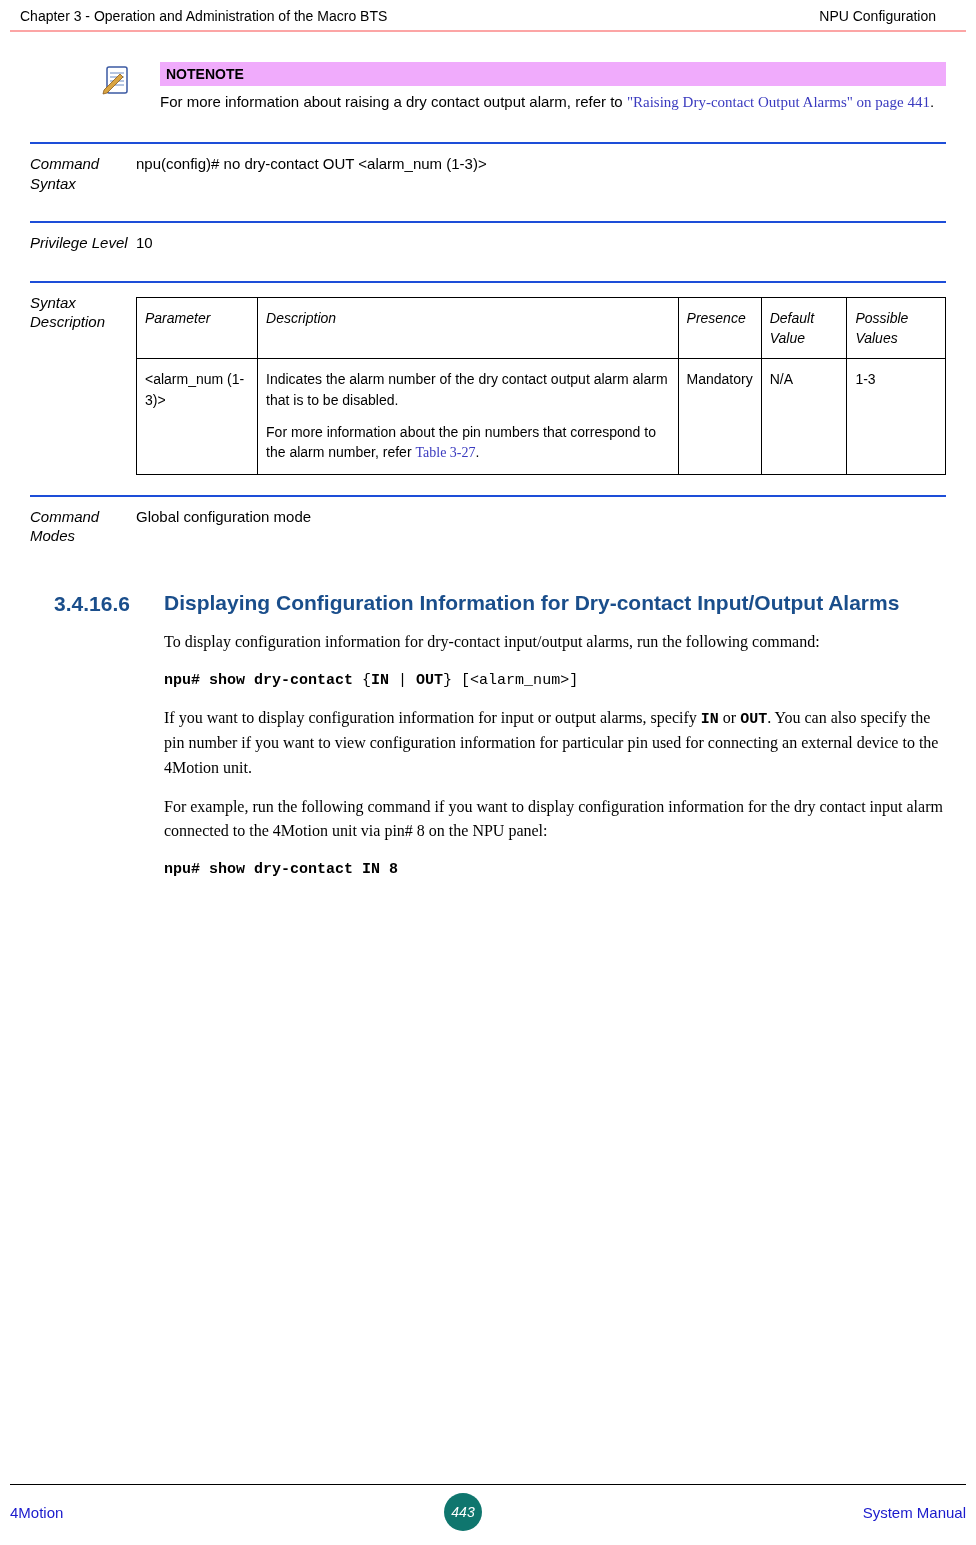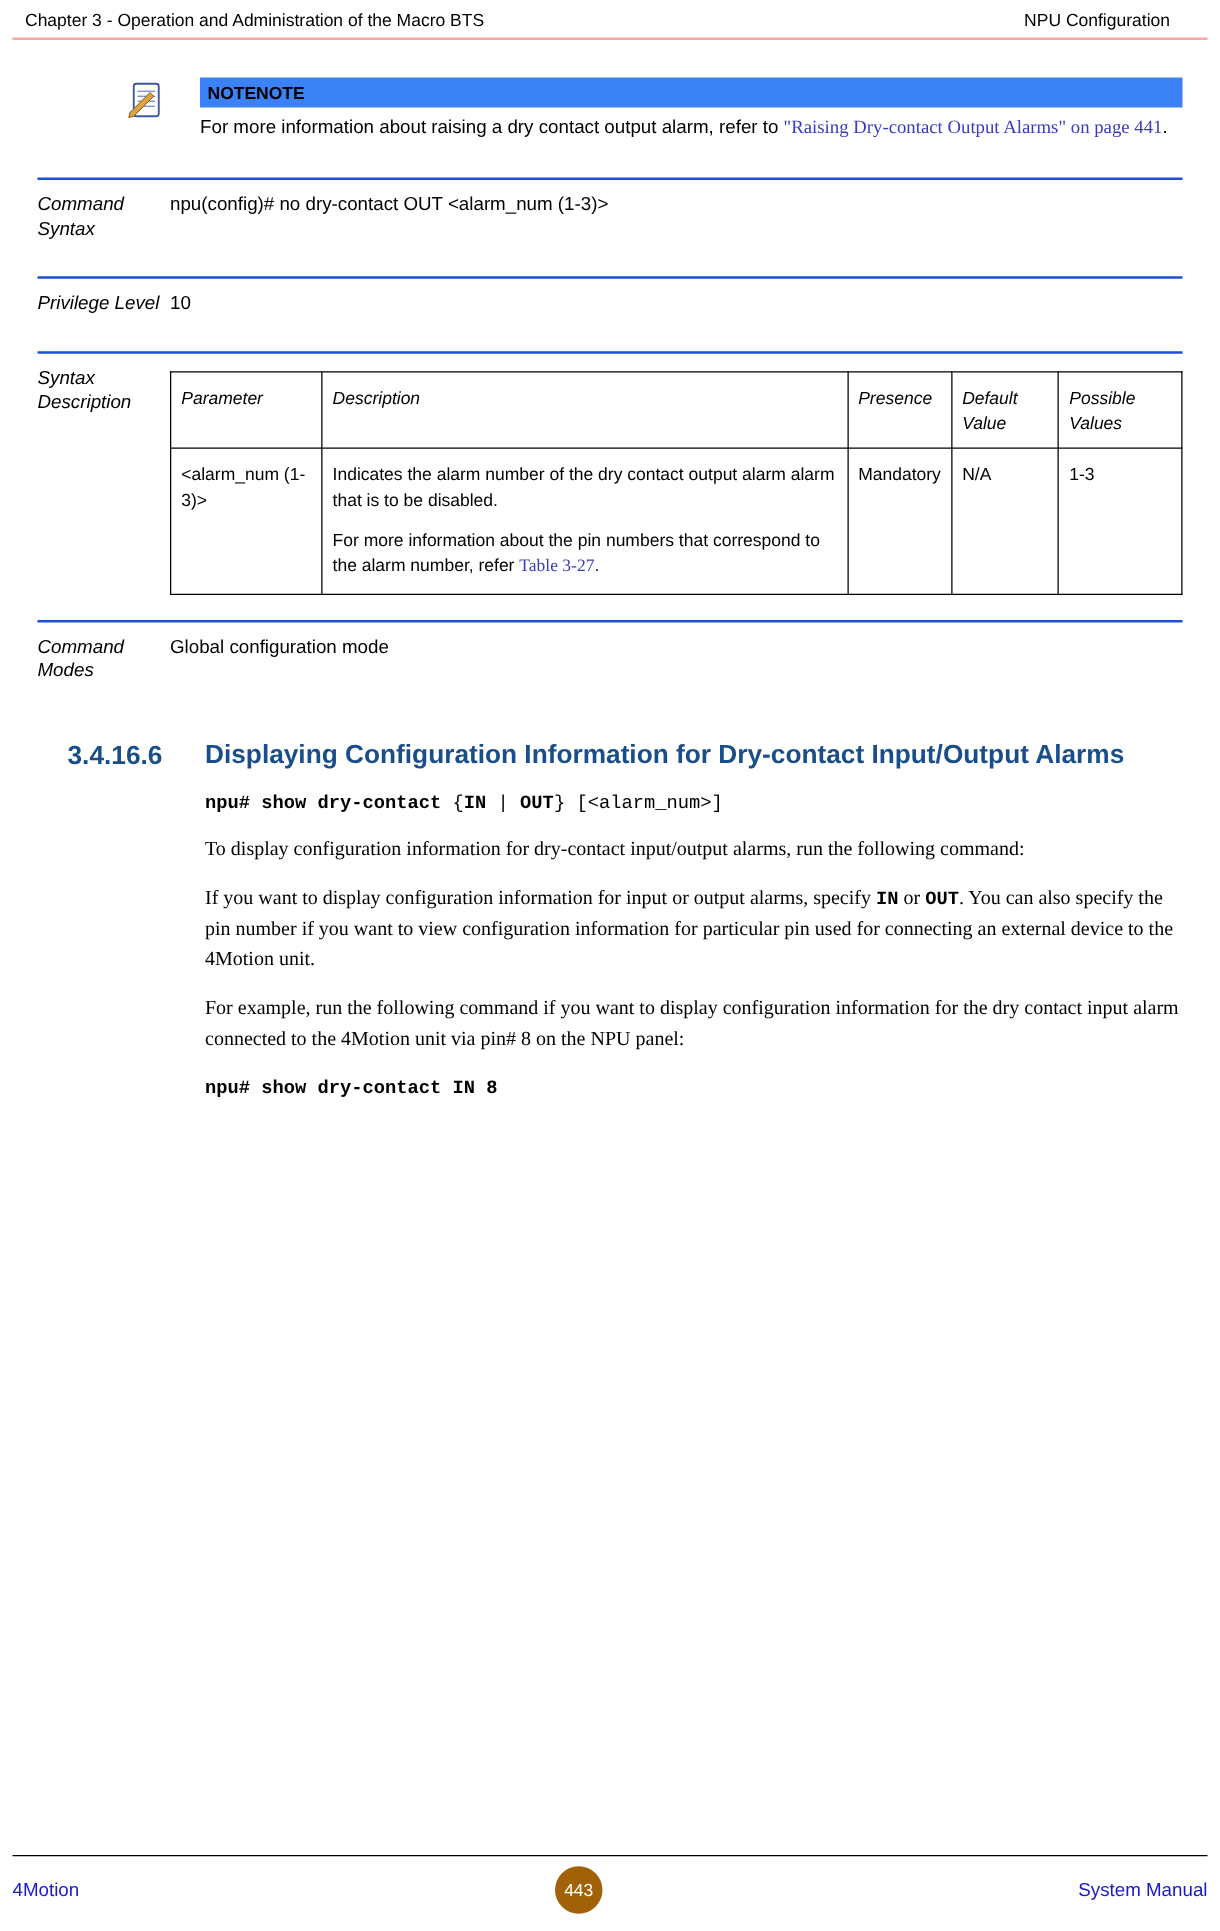--- a/index.html
+++ b/index.html
@@ -32,21 +32,21 @@
     width: 40px;
     flex-shrink: 0;
     padding-top: 2px;
   }
   .note-icon svg { width: 32px; height: 32px; }
   .note-body {
     flex: 1;
     padding-left: 20px;
   }
   .note-header-bar {
-    background: #3b82f6;
+    background: #f0abfc;
     padding: 4px 6px;
     font-family: Arial, Helvetica, sans-serif;
     font-weight: bold;
     font-size: 14px;
   }
   .note-text {
     font-family: Arial, Helvetica, sans-serif;
     font-size: 15px;
     padding-top: 6px;
     line-height: 1.35;
@@ -135,29 +135,30 @@
     border-top: 1px solid #000;
     padding-top: 8px;
     display: flex;
     justify-content: space-between;
     align-items: center;
     font-family: Arial, Helvetica, sans-serif;
     font-size: 15px;
     color: #1a1acc;
   }
   .page-num {
-    background: #a16207;
+    background: #0f766e;
     color: #fff;
     border-radius: 50%;
     width: 38px;
     height: 38px;
     display: flex;
     align-items: center;
     justify-content: center;
     font-size: 14px;
+    font-style: italic;
   }
   .para-gap { margin-top: 12px; }
 </style>
 </head>
 <body>
 
 <div class="page-header">
   <span>Chapter 3 - Operation and Administration of the Macro BTS</span>
   <span>NPU Configuration</span>
 </div>
@@ -224,24 +225,24 @@
 
   <div class="def-row" style="padding-bottom:14px;">
     <div class="def-label">Command Modes</div>
     <div class="def-value">Global configuration mode</div>
   </div>
 
   <div class="section-row">
     <div class="section-number">3.4.16.6</div>
     <div class="section-body">
       <div class="section-title">Displaying Configuration Information for Dry-contact Input/Output Alarms</div>
+      <div class="body-text">To display configuration information for dry-contact input/output alarms, run the following command:</div>
       <div class="body-text mono">
         <span class="mono-bold">npu# show dry-contact </span><span>{<span class="mono-bold">IN</span> | <span class="mono-bold">OUT</span>} [&lt;alarm_num&gt;]</span>
       </div>
-      <div class="body-text">To display configuration information for dry-contact input/output alarms, run the following command:</div>
       <div class="body-text">
         <span>If you want to display configuration information for input or output alarms, specify </span><span class="mono mono-bold">IN</span><span> or </span><span class="mono mono-bold">OUT</span><span>. You can also specify the pin number if you want to view configuration information for particular pin used for connecting an external device to the 4Motion unit.</span>
       </div>
       <div class="body-text">For example, run the following command if you want to display configuration information for the dry contact input alarm connected to the 4Motion unit via pin# 8 on the NPU panel:</div>
       <div class="body-text mono mono-bold">npu# show dry-contact IN 8</div>
     </div>
   </div>
 
 </div>
 

